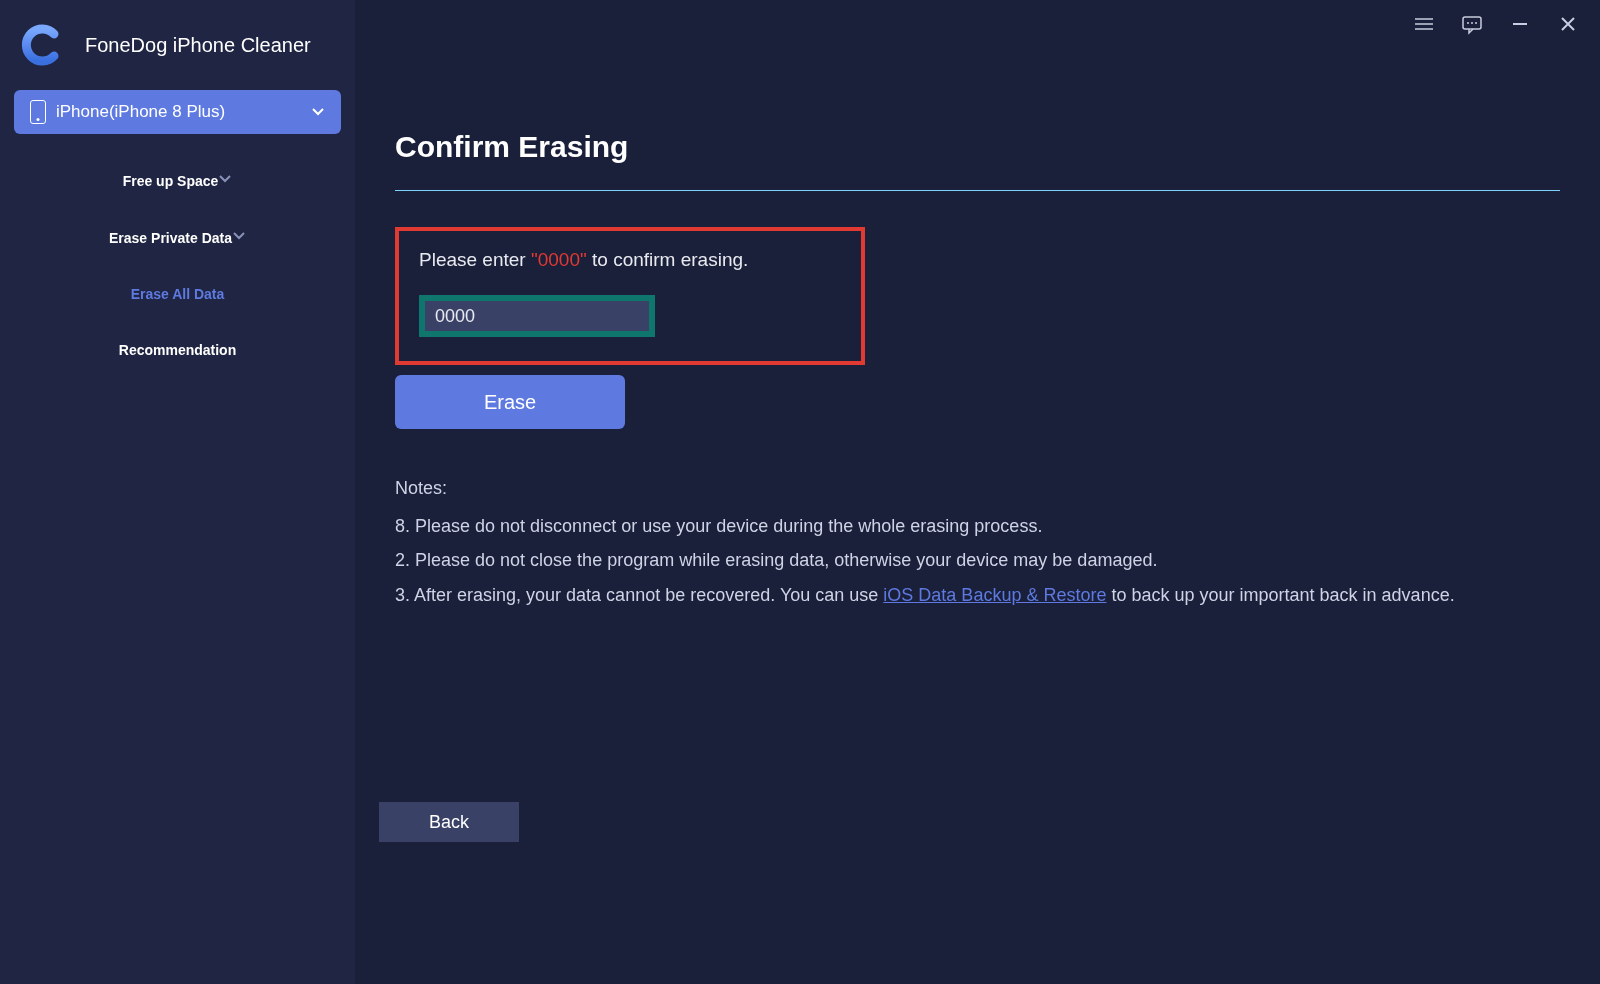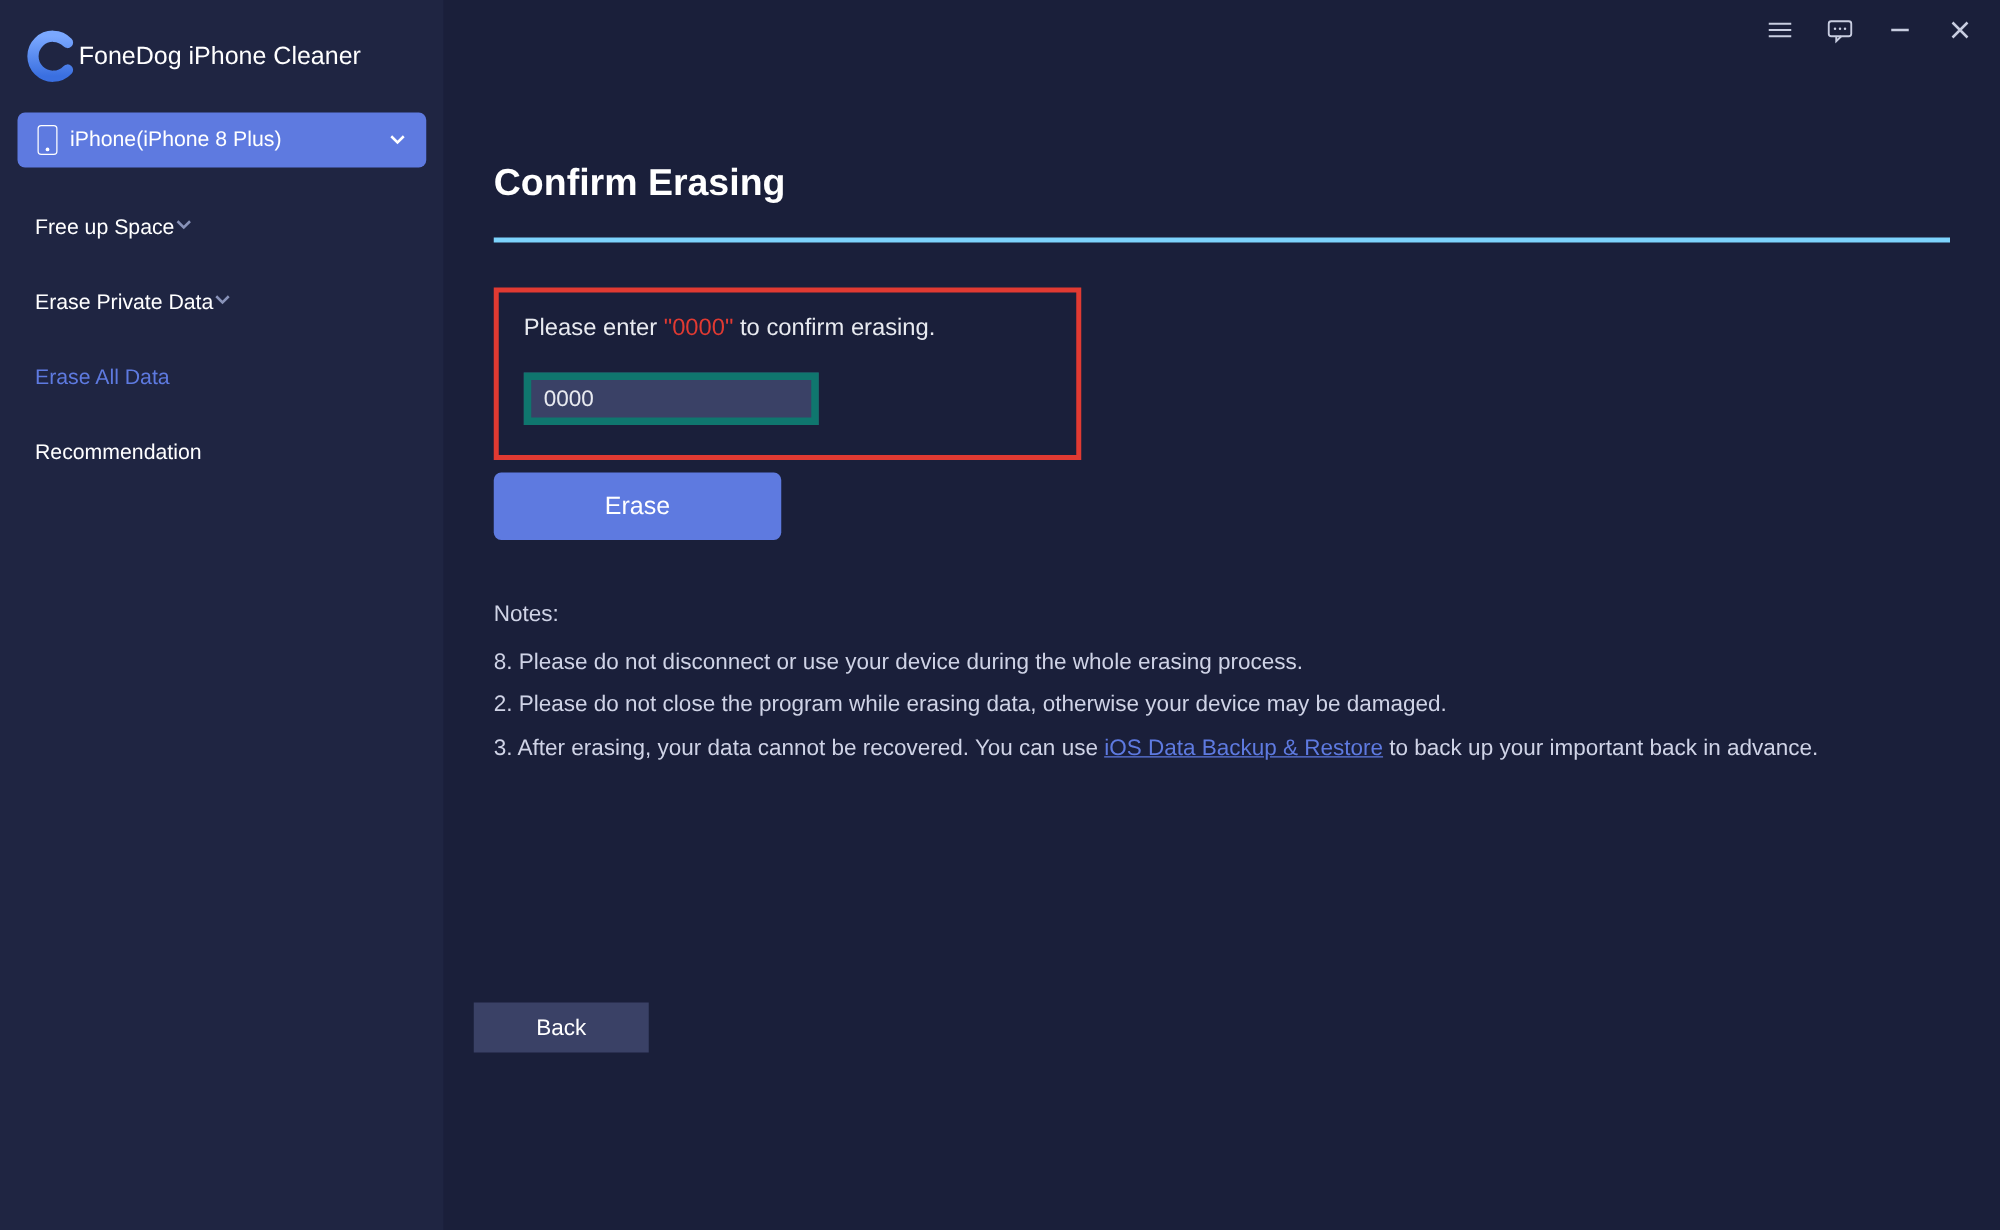--- a/index.html
+++ b/index.html
@@ -19,21 +19,21 @@
   .sidebar {
     width: 355px;
     background: #1f2542;
     display: flex;
     flex-direction: column;
     padding: 12px 0 0 0;
   }
   .brand {
     display: flex;
     align-items: center;
-    gap: 1px;
+    gap: 23px;
     padding: 12px 20px 24px 20px;
   }
   .brand-icon {
     width: 42px;
     height: 42px;
     display: flex;
     align-items: center;
     justify-content: center;
   }
   .brand-title {
@@ -81,25 +81,25 @@
     width: 14px; height: 14px;
     display:flex;align-items:center;justify-content:center;
   }
   .nav {
     display:flex;
     flex-direction:column;
   }
   .nav-item {
     display:flex;
     align-items:center;
-    justify-content:flex-start;
+    justify-content:center;
     padding: 20px 28px;
     cursor:pointer;
-    font-size: 17px;
-    font-weight: 400;
+    font-size: 14px;
+    font-weight: 700;
     color:#ffffff;
   }
   .nav-item.active {
     color:#5e7ae0;
   }
   .nav-item .chev {
     color:#8892b8;
   }
   
   .main {
@@ -123,21 +123,21 @@
     display:flex;align-items:center;justify-content:center;
     cursor:pointer;
     color:#c8cde0;
   }
   .page-title{
     font-size: 30px;
     font-weight: 700;
     color:#ffffff;
     margin-top: 130px;
     padding-bottom: 26px;
-    border-bottom: 4px solid #7dd3fc;
+    border-bottom: 1px solid #7dd3fc;
   }
   .confirm-box{
     margin-top: 36px;
     border: 4px solid #e13a32;
     padding: 18px 20px 24px 20px;
     width: 470px;
   }
   .confirm-text{
     font-size: 19px;
     color:#e8eaf0;

